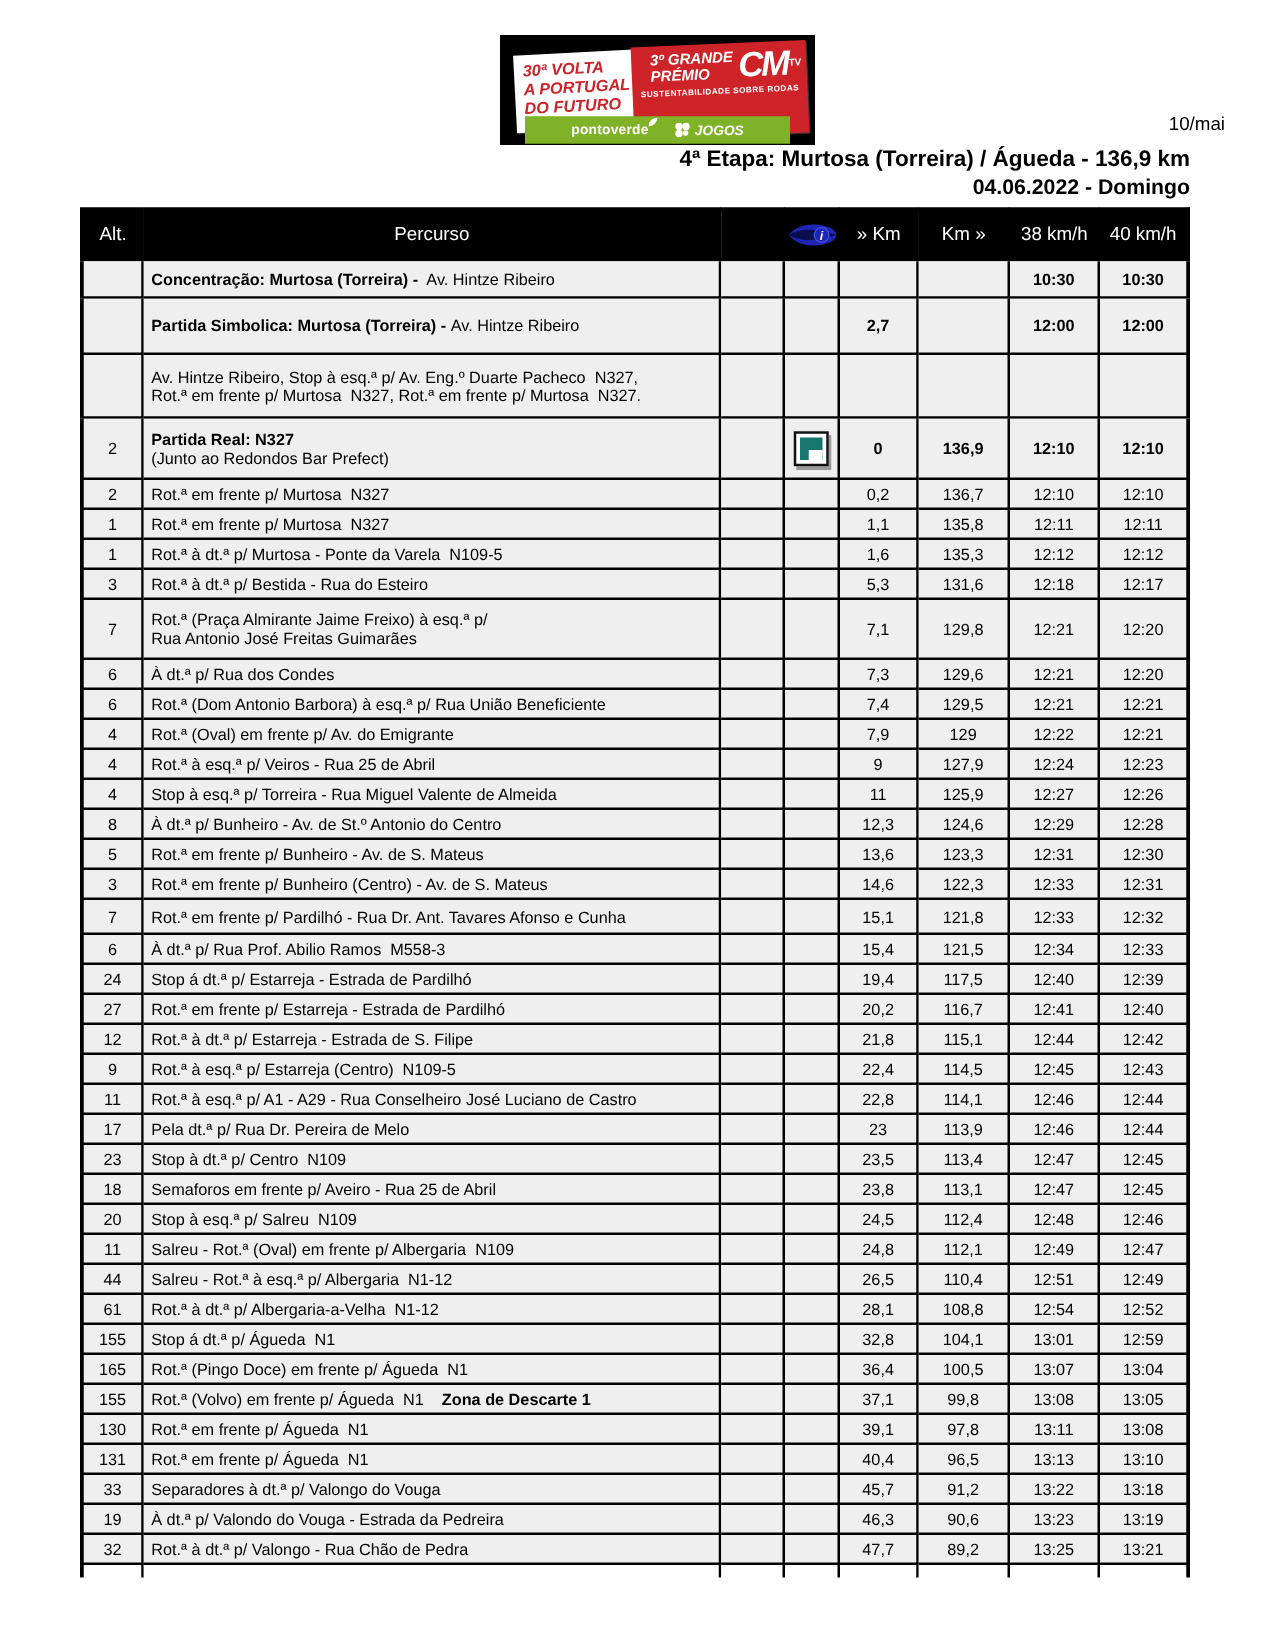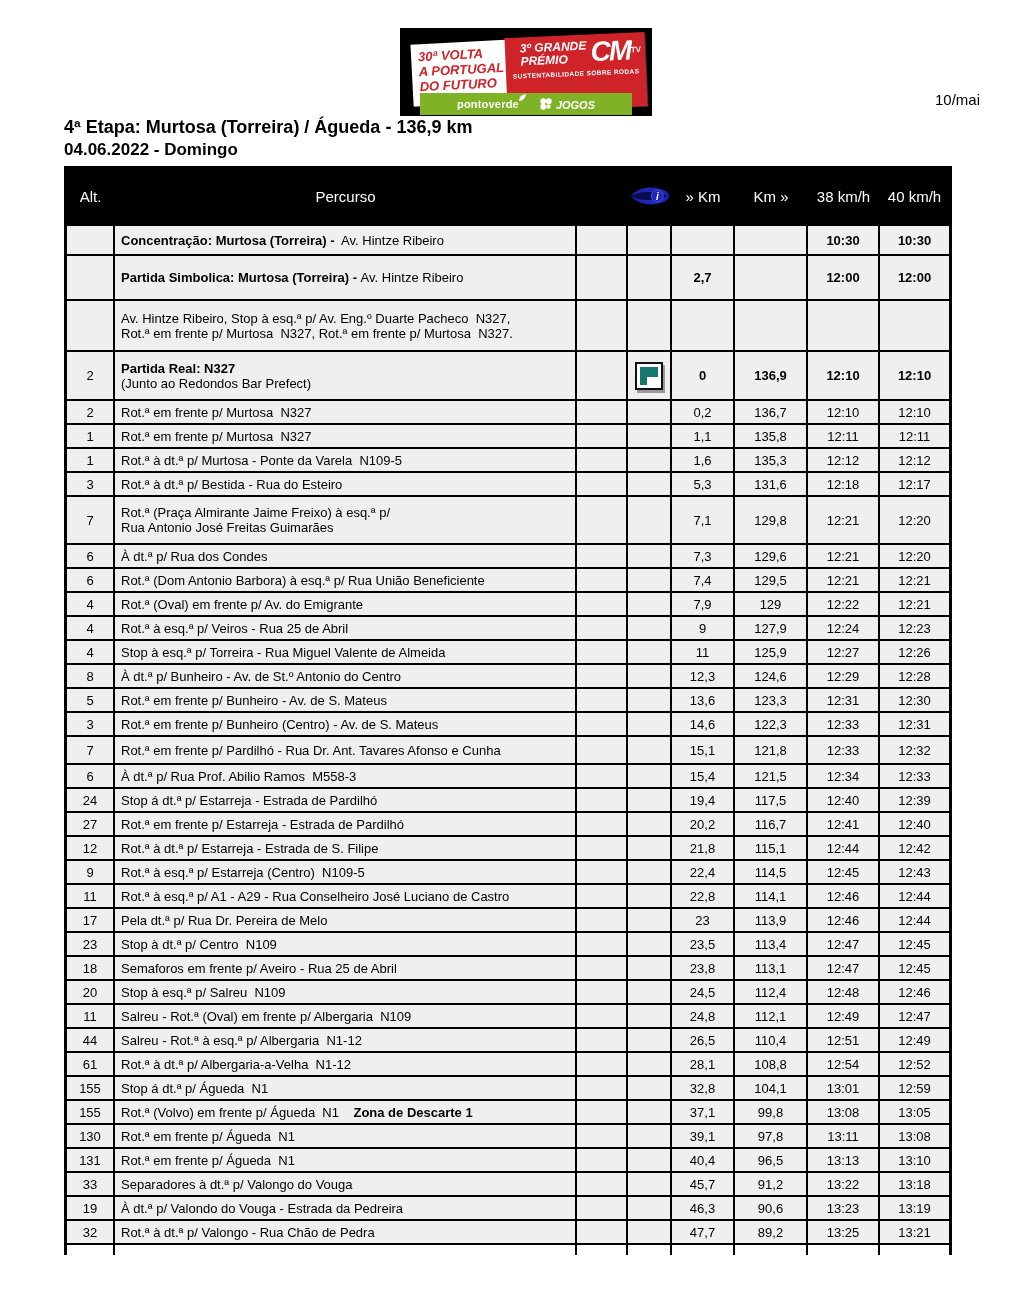--- a/index.html
+++ b/index.html
@@ -28,26 +28,26 @@
   .banner-white .ln{color:var(--accent_red);font-weight:bold;font-style:italic;font-size:13px;line-height:15px;white-space:nowrap;}
   .banner-red{position:absolute;left:106px;top:7px;width:140px;height:74px;background:var(--accent_red);
     transform:rotate(-2.5deg);padding:5px 3px 0 3px;box-shadow:1px 1px 0 #333;}
   .gp-row{display:flex;align-items:center;justify-content:center;gap:4px;}
   .gp-lines{color:#fff;font-weight:bold;font-style:italic;font-size:12px;line-height:13px;text-align:left;}
   .cm{color:#fff;font-weight:bold;font-style:italic;font-size:28px;line-height:26px;letter-spacing:-2px;position:relative;}
   .tv{font-size:8px;font-style:normal;letter-spacing:0;position:absolute;top:0;right:-11px;}
   .sus{color:#fff;font-size:6.5px;font-weight:bold;text-align:center;margin-top:4px;letter-spacing:0.4px;white-space:nowrap;}
   
   .date-note{position:absolute;left:935px;top:91px;font-size:15px;}
-  .titles{position:absolute;left:64px;top:117px;width:888px;text-align:left;}
+  .titles{position:absolute;left:64px;top:117px;width:888px;text-align:right;}
   .t1{font-size:18px;font-weight:bold;line-height:21px;}
   .t2{font-size:17px;font-weight:bold;line-height:20px;margin-top:2px;}
   
   table.route{position:absolute;left:64px;top:166px;width:888px;border-spacing:0;table-layout:fixed;}
-  th{background:var(--header_bg);color:#fff;font-weight:normal;font-size:15px;height:60px;
+  th{background:var(--header_bg);color:#fff;font-weight:normal;font-size:15px;height:43px;
      border-top:3px solid #000;border-bottom:3px solid #000;border-right:1px solid #000;text-align:center;vertical-align:middle;padding:0;}
   th:first-child{border-left:3px solid #000;}
   th:last-child{border-right:3px solid #000;margin-top:44px;}
   td{background:var(--cell_bg);border-right:2px solid #000;border-bottom:2px solid #000;
      font-size:13px;vertical-align:middle;padding:1px 4px;height:24px;}
   td:first-child{border-left:3px solid #000;text-align:center;padding:0;}
   td:last-child{border-right:3px solid #000;}
   .cell-perc{padding-left:6px;}
   .pline{white-space:pre-wrap;line-height:15px;}
   .b{font-weight:bold;}
@@ -520,20 +520,32 @@
           <div class="pline"><span>Stop á dt.ª p/ Águeda  N1</span></div>
         </td>
         <td class="cell-n1"></td>
         <td class="cell-ic"></td>
         <td class="cell-num">32,8</td>
         <td class="cell-num">104,1</td>
         <td class="cell-num">13:01</td>
         <td class="cell-num">12:59</td>
       </tr>
       <tr>
+        <td class="cell-alt">165</td>
+        <td class="cell-perc">
+          <div class="pline"><span>Rot.ª (Pingo Doce) em frente p/ Águeda  N1</span></div>
+        </td>
+        <td class="cell-n1"></td>
+        <td class="cell-ic"></td>
+        <td class="cell-num">36,4</td>
+        <td class="cell-num">100,5</td>
+        <td class="cell-num">13:07</td>
+        <td class="cell-num">13:04</td>
+      </tr>
+      <tr>
         <td class="cell-alt">155</td>
         <td class="cell-perc">
           <div class="pline"><span>Rot.ª (Volvo) em frente p/ Águeda  N1    </span><span class="b">Zona de Descarte 1</span></div>
         </td>
         <td class="cell-n1"></td>
         <td class="cell-ic"></td>
         <td class="cell-num">37,1</td>
         <td class="cell-num">99,8</td>
         <td class="cell-num">13:08</td>
         <td class="cell-num">13:05</td>

